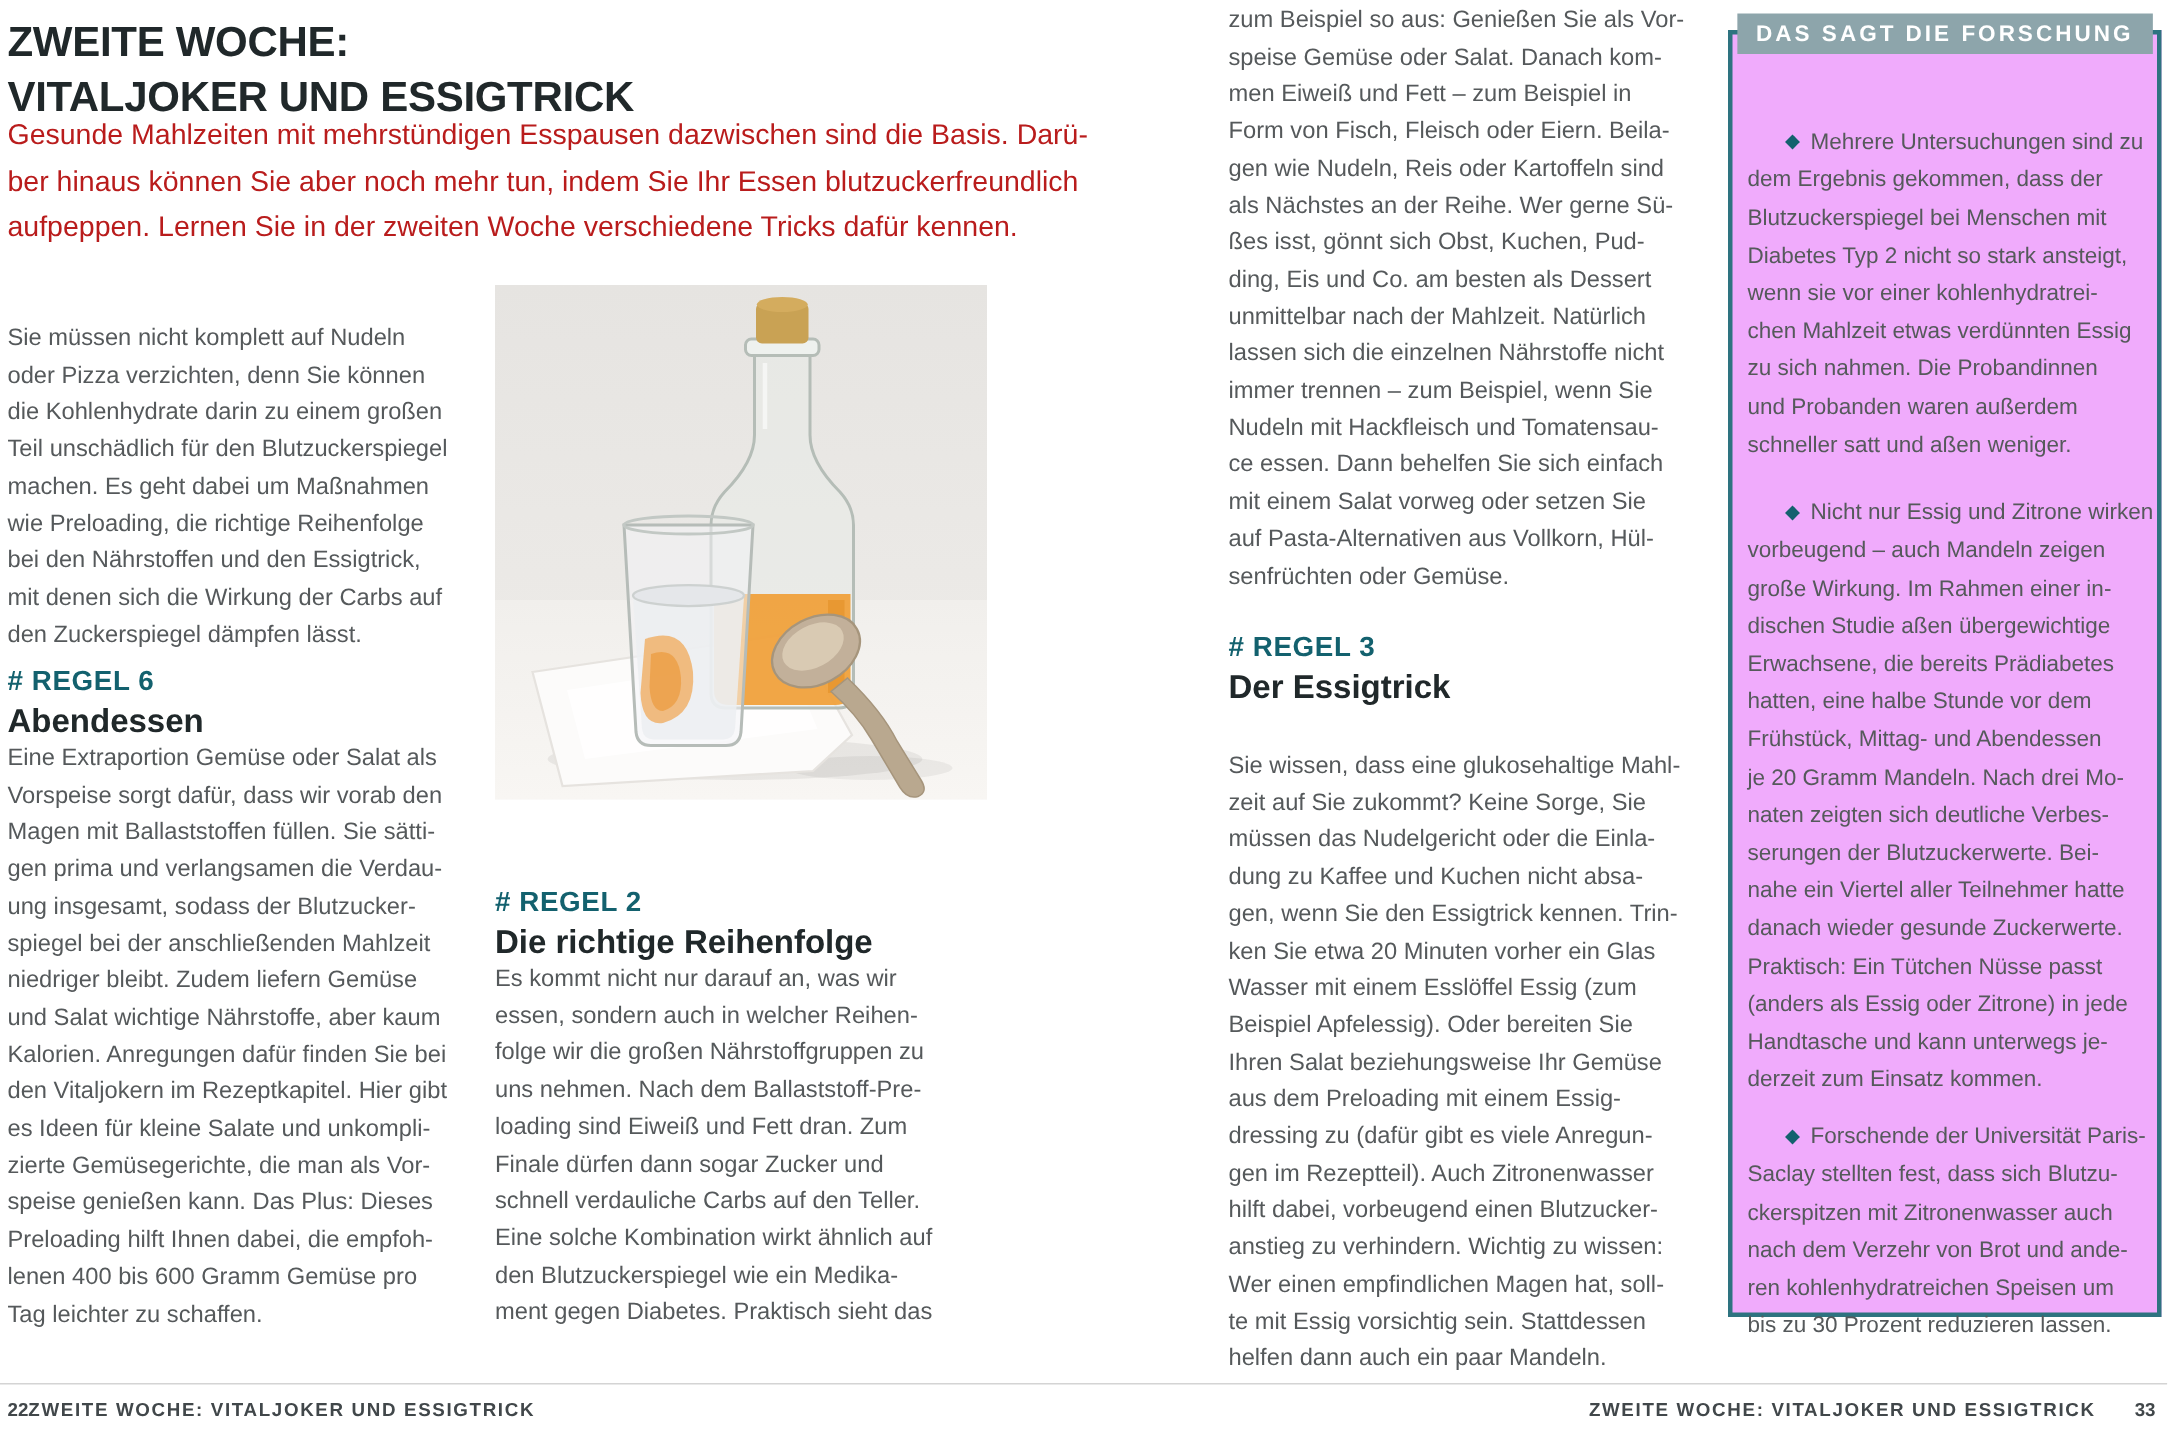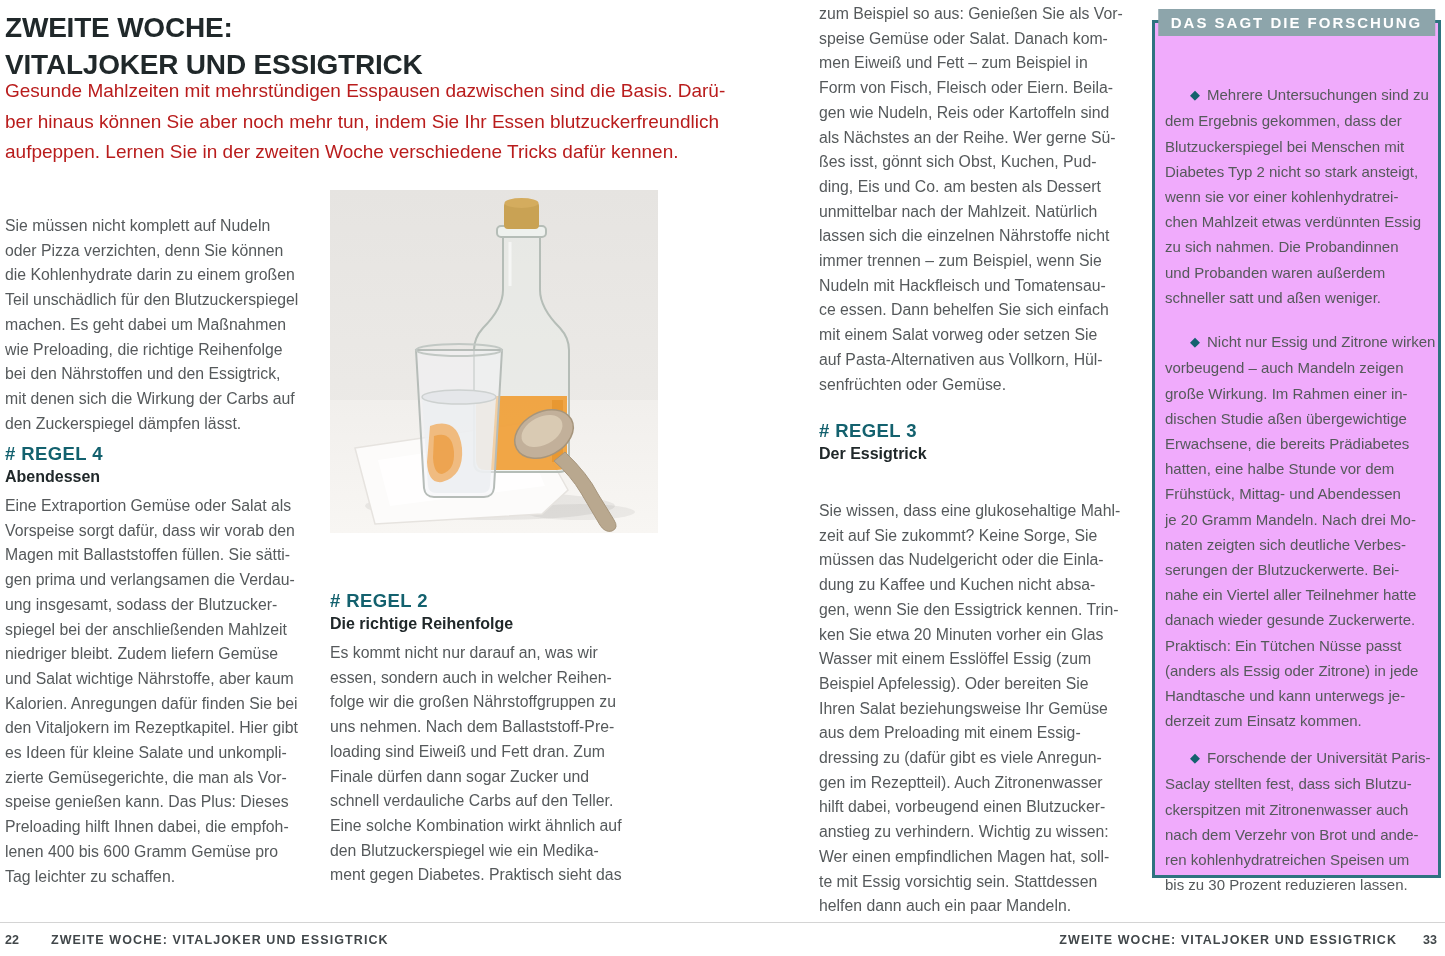--- a/index.html
+++ b/index.html
@@ -16,21 +16,21 @@
     position:absolute;left:5px;top:57px;
     font-size:19px;line-height:30.5px;color:#b91c1c;white-space:pre;
   }
   .body-text{
     font-size:15.8px;line-height:24.7px;color:#55595b;white-space:pre;
   }
   .kicker{
     font-size:18.5px;font-weight:bold;color:#13616e;letter-spacing:0.4px;white-space:pre;
   }
   .subhead{
-    font-size:16px;font-weight:bold;color:#20282a;white-space:pre;
+    font-size:22px;font-weight:bold;color:#20282a;white-space:pre;
   }
   .abs{position:absolute;}
   
   .research-box{
     position:absolute;left:1152px;top:20px;width:283px;height:852px;
     border:3px solid #2e7380;background:#f0abfc;
   }
   .research-header{
     position:absolute;top:-14px;left:50%;transform:translateX(-50%);
     background:#8da5ab;color:#ffffff;font-weight:bold;
@@ -45,21 +45,21 @@
   }
   
   .footer-rule{
     position:absolute;left:0;top:922px;width:1445px;border-top:1px solid #d4d4d4;
   }
   .footer{
     position:absolute;top:933px;
     font-size:12.5px;font-weight:bold;letter-spacing:1.1px;color:#41474a;
     display:flex;align-items:baseline;white-space:nowrap;
   }
-  .footer.left{left:5px;gap:32px;}
+  .footer.left{left:5px;}
   .footer.right{right:8px;gap:26px;}
   .footer .pagenum{letter-spacing:0;}
   .photo{
     position:absolute;left:330px;top:190px;width:328px;height:343px;
   }
 </style>
 </head>
 <body>
 
 <div class="page">
@@ -72,21 +72,21 @@
 
   <div class="abs body-text" style="left:5px;top:182px;margin-top:32px;">Sie müssen nicht komplett auf Nudeln
 oder Pizza verzichten, denn Sie können
 die Kohlenhydrate darin zu einem großen
 Teil unschädlich für den Blutzuckerspiegel
 machen. Es geht dabei um Maßnahmen
 wie Preloading, die richtige Reihenfolge
 bei den Nährstoffen und den Essigtrick,
 mit denen sich die Wirkung der Carbs auf
 den Zuckerspiegel dämpfen lässt.</div>
-  <div class="abs kicker" style="left:5px;top:443px;"># REGEL 4</div>
+  <div class="abs kicker" style="left:5px;top:443px;"># REGEL 6</div>
   <div class="abs subhead" style="left:5px;top:468px;">Abendessen</div>
   <div class="abs body-text" style="left:5px;top:494px;">Eine Extraportion Gemüse oder Salat als
 Vorspeise sorgt dafür, dass wir vorab den
 Magen mit Ballaststoffen füllen. Sie sätti-
 gen prima und verlangsamen die Verdau-
 ung insgesamt, sodass der Blutzucker-
 spiegel bei der anschließenden Mahlzeit
 niedriger bleibt. Zudem liefern Gemüse
 und Salat wichtige Nährstoffe, aber kaum
 Kalorien. Anregungen dafür finden Sie bei

